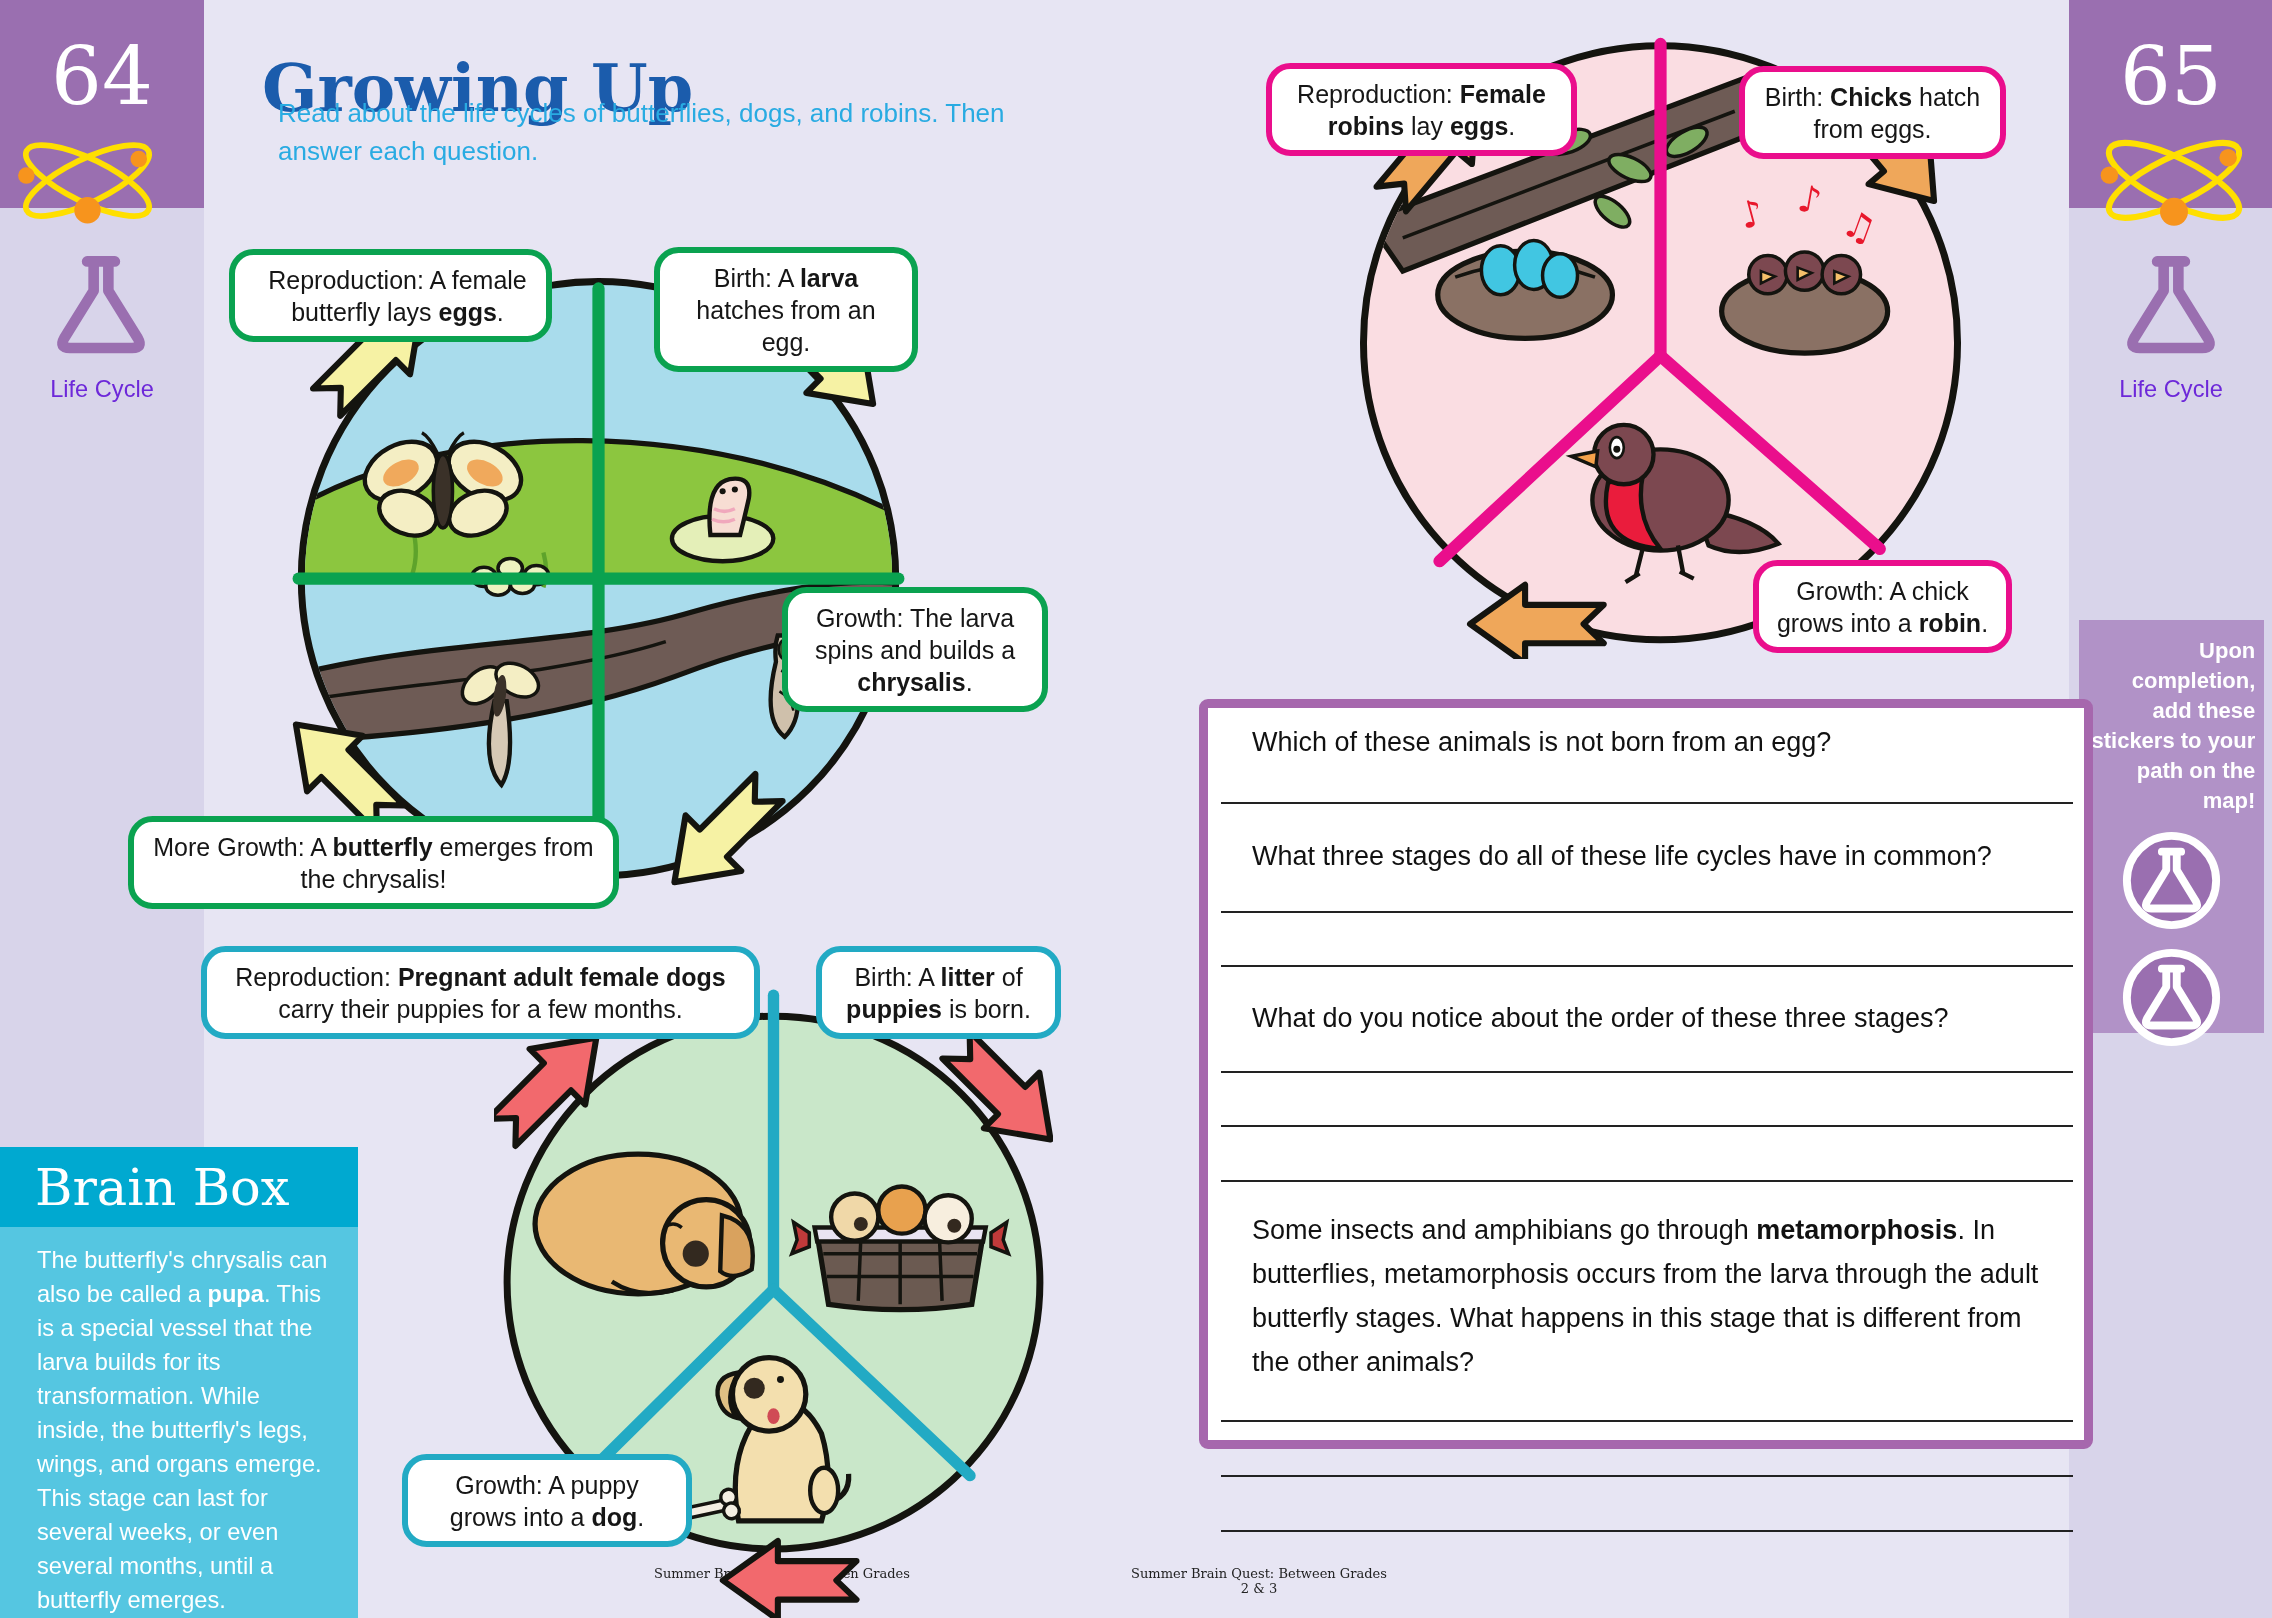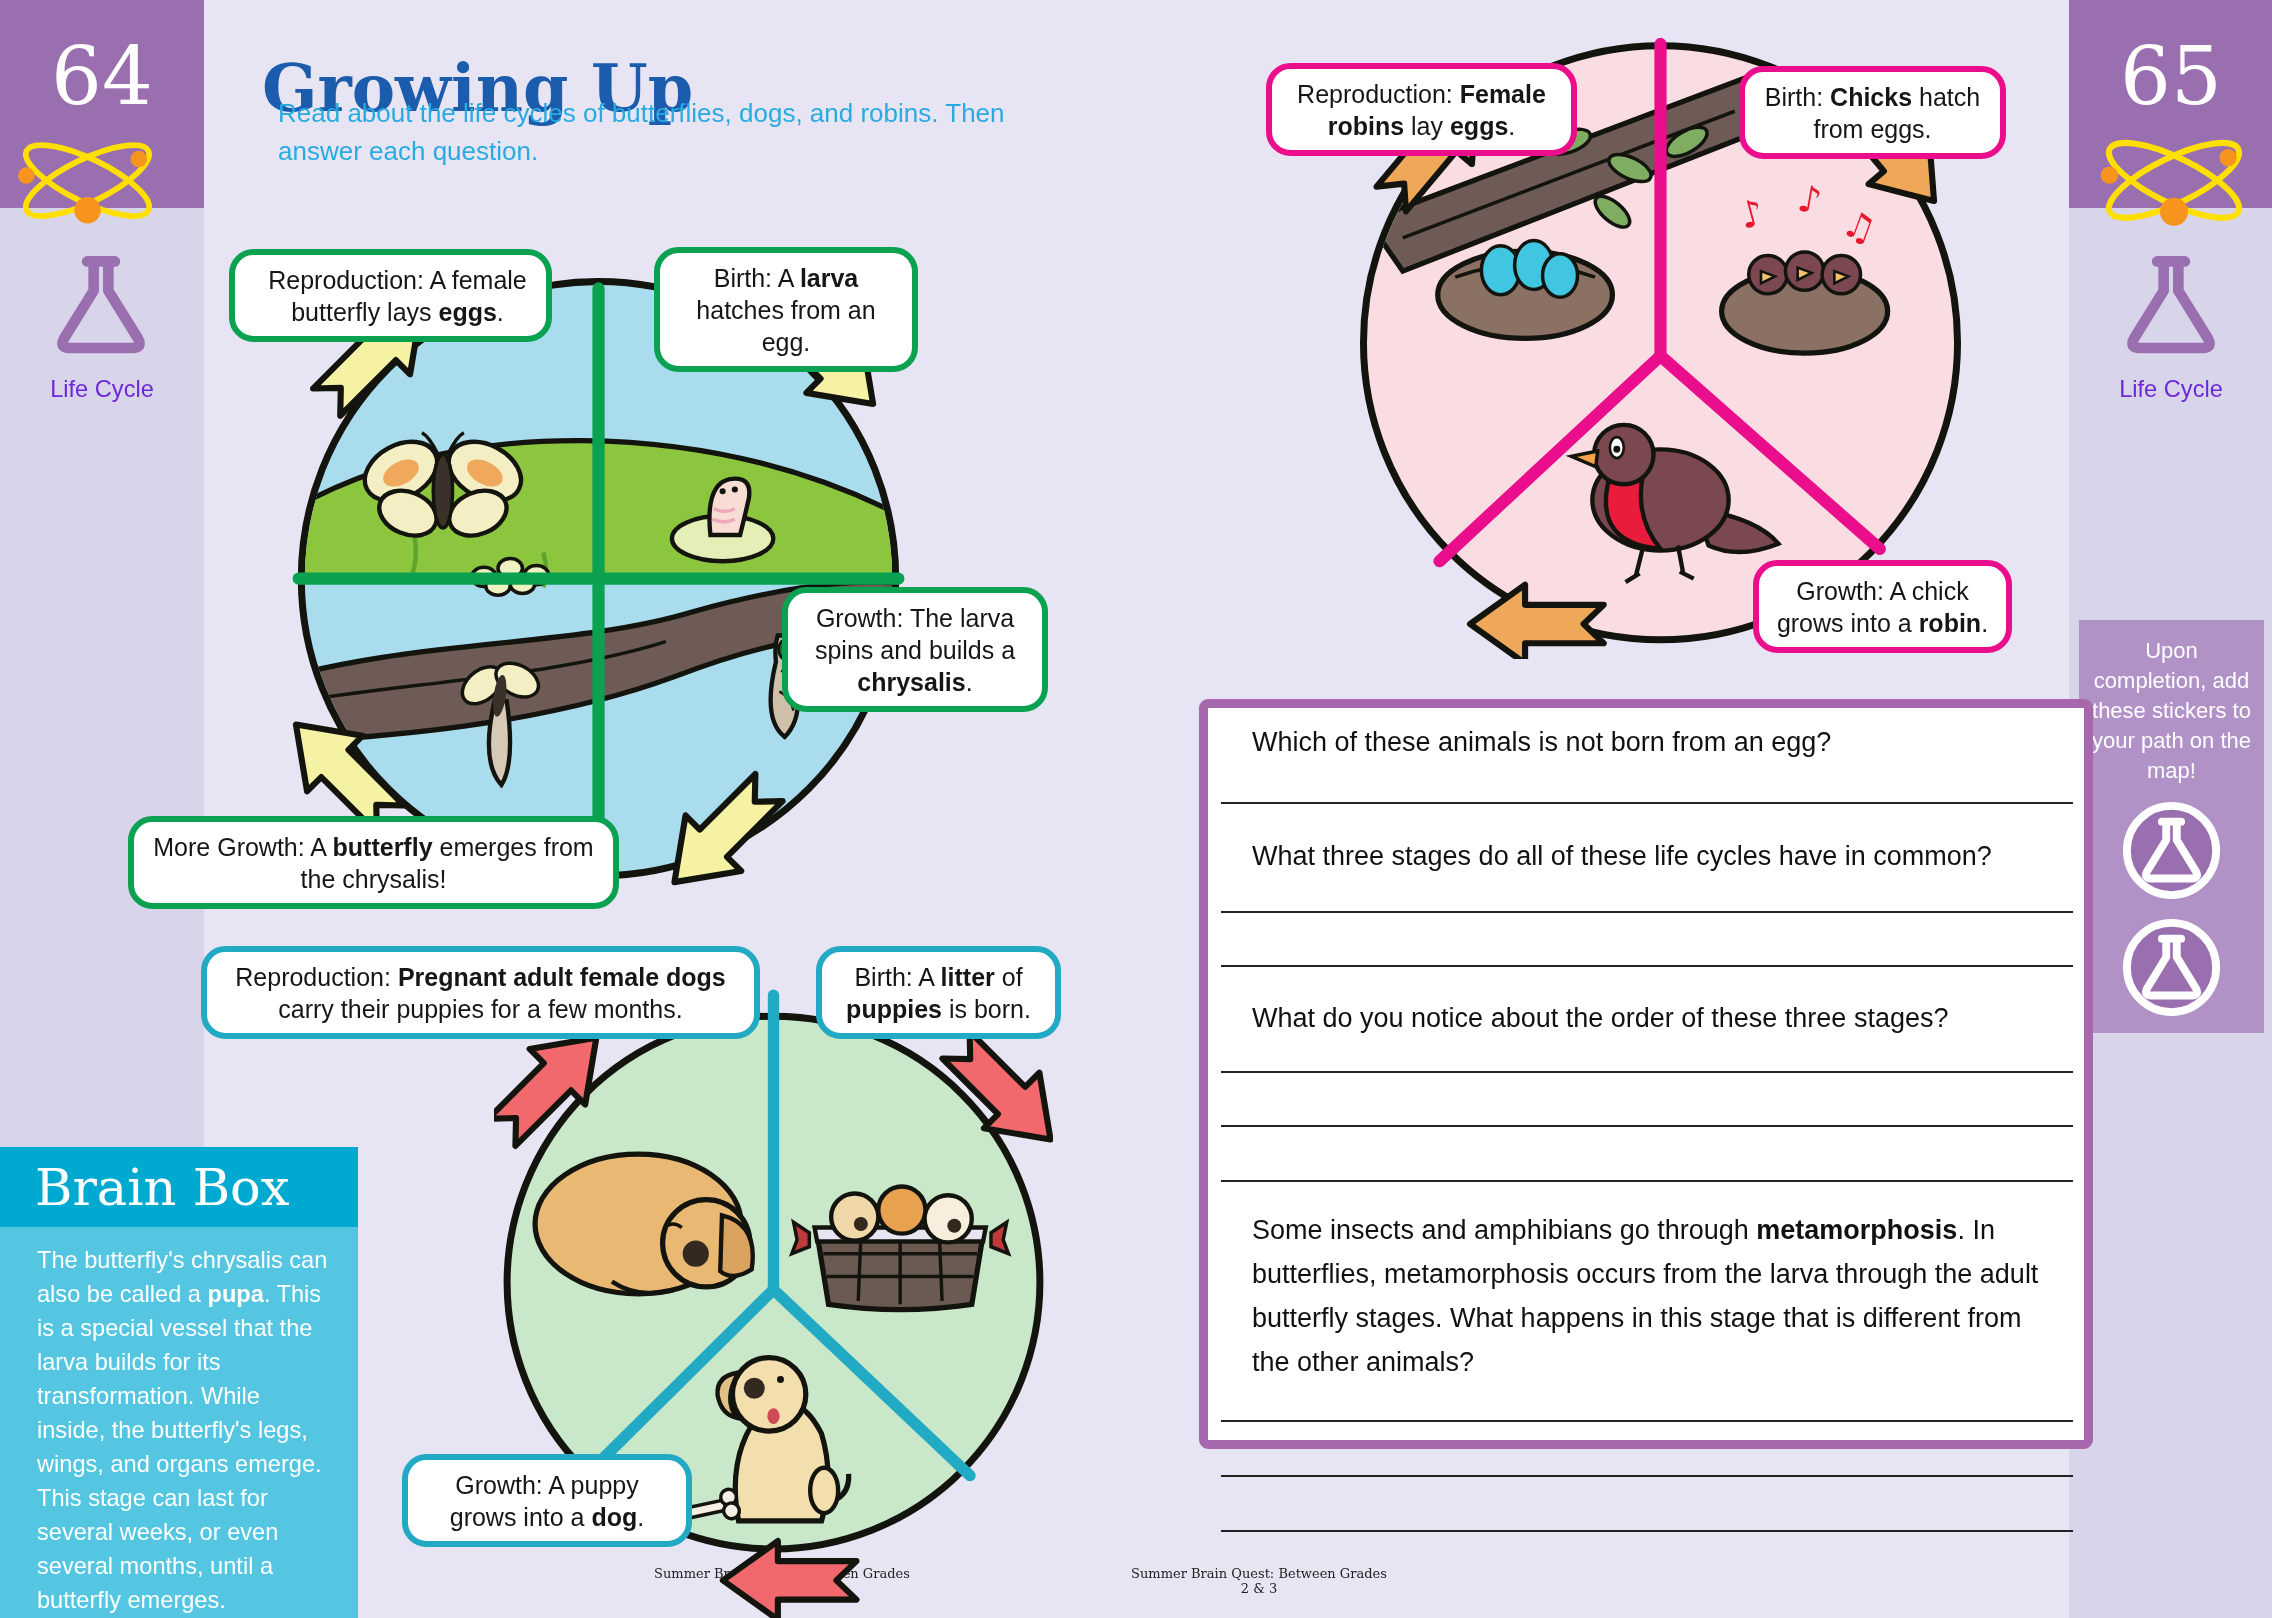--- a/index.html
+++ b/index.html
@@ -29,21 +29,21 @@
   .qpara b{font-weight:700;}
   .qline{position:absolute;left:13px;width:852px;height:0;border-top:2.6px solid #222;}
   .brainbox{position:absolute;left:0;top:1147px;width:358px;height:472px;z-index:6;}
   .brainhead{height:80px;background:#00a9d0;display:flex;align-items:center;padding-left:35px;
     font-family:"DejaVu Serif","Liberation Serif",serif;font-size:51px;color:#ffffff;}
   .brainbody{height:392px;background:#55c6e1;color:#ffffff;font-size:23.6px;line-height:34px;
     padding:15.7px 30px 0 37px;box-sizing:border-box;}
   .brainbody b{font-weight:700;}
   .stickerpanel{position:absolute;left:2079px;top:620px;width:185px;height:413px;background:#b192c7;
     z-index:3;text-align:center;box-sizing:border-box;padding-top:15.7px;}
-  .stickerpanel .txt{font-size:22px;line-height:30px;font-weight:400;color:#ffffff;padding:0 8.7px;}
+  .stickerpanel .txt{font-size:22px;line-height:30px;font-weight:700;color:#ffffff;padding:0 8.7px;text-align:right;}
   .stickers{margin-top:12.2px;}
   .footer{position:absolute;top:1566px;font-family:"DejaVu Serif","Liberation Serif",serif;
     font-size:13px;color:#222;text-align:center;}
 </style>
 </head>
 <body>
 
 <div class="page">
 
   <div class="strip" style="left:0;"></div>

